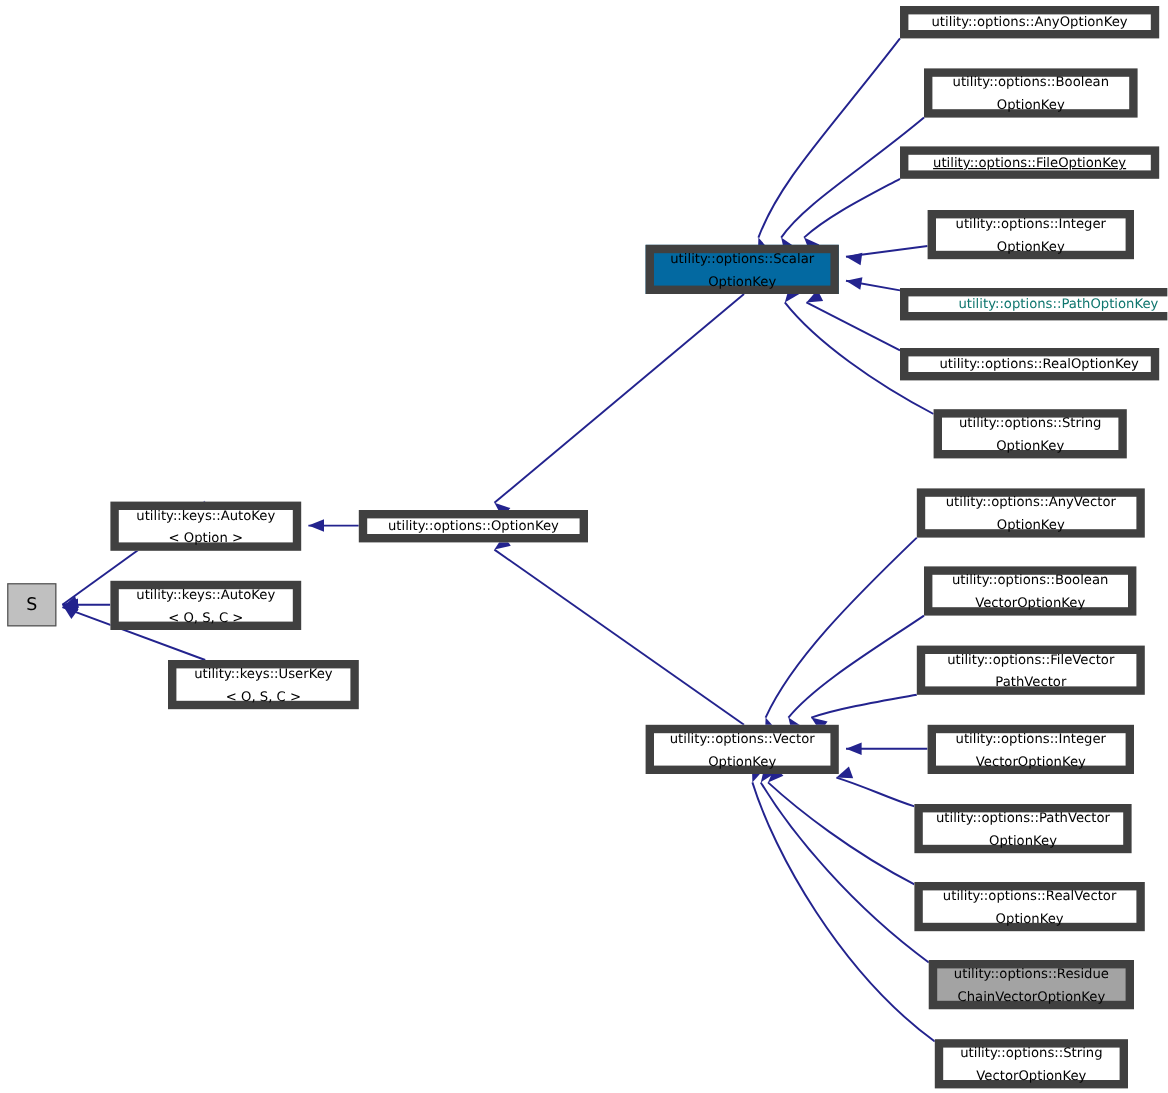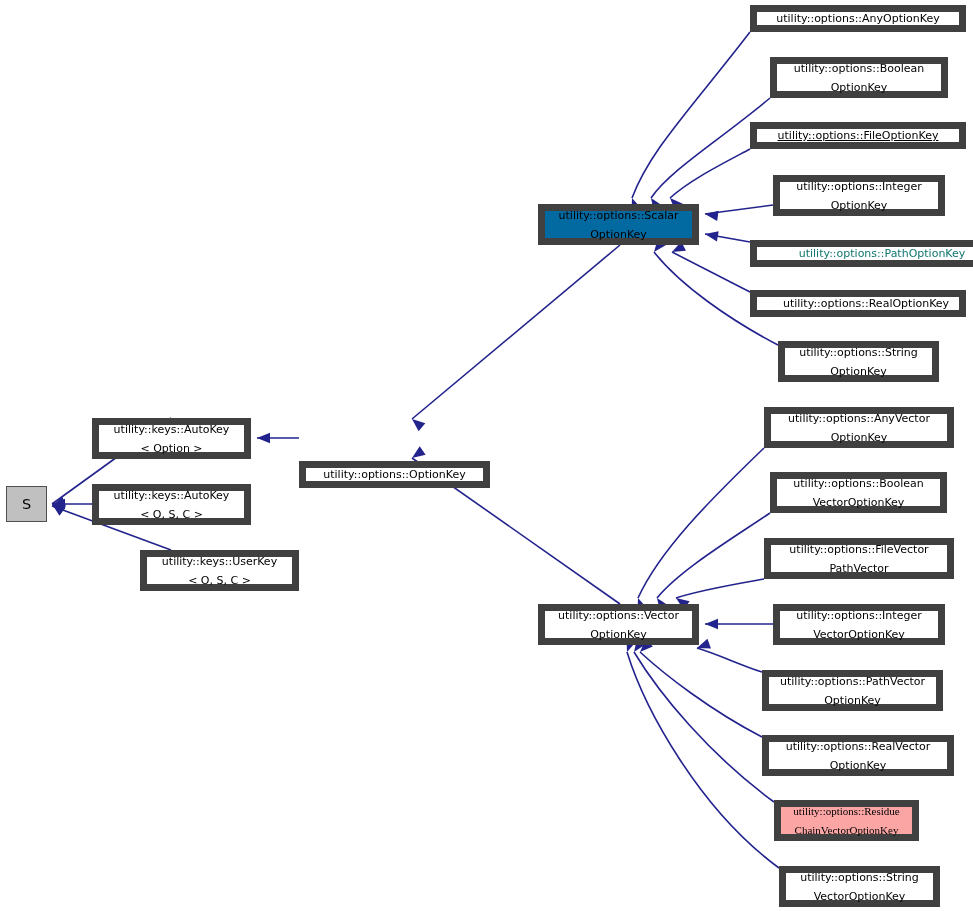--- a/index.html
+++ b/index.html
@@ -82,21 +82,21 @@
       <path d="M 779 868 C 700 810, 645 710, 627 652" fill="none" stroke="#23238e" stroke-width="1.6"></path>
       <polygon points="627.00,652.00 626.56,638.01 636.33,641.56" fill="#23238e"></polygon>
     </svg>
 <div class="node root" style="left: 6px; top: 486px; width: 41px; height: 36px; border-color: rgb(80, 80, 80); background: rgb(192, 192, 192); color: rgb(0, 0, 0);"><span class="lbl">S</span></div>
     <div class="node" style="left: 92px; top: 418px; width: 159px; height: 41px; border-color: rgb(64, 64, 64); background: rgb(255, 255, 255); color: rgb(0, 0, 0);"><span class="lbl">utility::keys::AutoKey
 &lt; Option &gt;</span></div>
     <div class="node" style="left: 92px; top: 484px; width: 159px; height: 41px; border-color: rgb(64, 64, 64); background: rgb(255, 255, 255); color: rgb(0, 0, 0);"><span class="lbl">utility::keys::AutoKey
 &lt; O, S, C &gt;</span></div>
     <div class="node" style="left: 92px; top: 550px; width: 159px; height: 41px; border-color: rgb(64, 64, 64); background: rgb(255, 255, 255); color: rgb(0, 0, 0); margin-left: 48px;"><span class="lbl">utility::keys::UserKey
 &lt; O, S, C &gt;</span></div>
-    <div class="node" style="left: 299px; top: 425px; width: 191px; height: 27px; border-color: rgb(64, 64, 64); background: rgb(255, 255, 255); color: rgb(0, 0, 0); margin-top: 36px;"><span class="lbl">utility::options::OptionKey</span></div>
+    <div class="node" style="left: 299px; top: 425px; width: 191px; height: 27px; border-color: rgb(64, 64, 64); background: rgb(255, 255, 255); color: rgb(0, 0, 0);"><span class="lbl">utility::options::OptionKey</span></div>
     <div class="node" style="left: 538px; top: 204px; width: 161px; height: 41px; border-color: rgb(64, 64, 64); background: #0369a1; color: rgb(0, 0, 0);"><span class="lbl">utility::options::Scalar
 OptionKey</span></div>
     <div class="node" style="left: 538px; top: 604px; width: 161px; height: 41px; border-color: rgb(64, 64, 64); background: rgb(255, 255, 255); color: rgb(0, 0, 0);"><span class="lbl">utility::options::Vector
 OptionKey</span></div>
     <div class="node" style="left: 750px; top: 5px; width: 216px; height: 27px; border-color: rgb(64, 64, 64); background: rgb(255, 255, 255); color: rgb(0, 0, 0);"><span class="lbl">utility::options::AnyOptionKey</span></div>
     <div class="node" style="left: 770px; top: 57px; width: 178px; height: 41px; border-color: rgb(64, 64, 64); background: rgb(255, 255, 255); color: rgb(0, 0, 0);"><span class="lbl">utility::options::Boolean
 OptionKey</span></div>
     <div class="node" style="left: 750px; top: 122px; width: 216px; height: 27px; border-color: rgb(64, 64, 64); background: rgb(255, 255, 255); color: rgb(0, 0, 0); text-decoration: underline;"><span class="lbl">utility::options::FileOptionKey</span></div>
     <div class="node" style="left: 773px; top: 175px; width: 172px; height: 41px; border-color: rgb(64, 64, 64); background: rgb(255, 255, 255); color: rgb(0, 0, 0);"><span class="lbl">utility::options::Integer
 OptionKey</span></div>
@@ -109,17 +109,17 @@
     <div class="node" style="left: 770px; top: 472px; width: 177px; height: 41px; border-color: rgb(64, 64, 64); background: rgb(255, 255, 255); color: rgb(0, 0, 0);"><span class="lbl">utility::options::Boolean
 VectorOptionKey</span></div>
     <div class="node" style="left: 764px; top: 538px; width: 190px; height: 41px; border-color: rgb(64, 64, 64); background: rgb(255, 255, 255); color: rgb(0, 0, 0);"><span class="lbl">utility::options::FileVector
 PathVector</span></div>
     <div class="node" style="left: 773px; top: 604px; width: 172px; height: 41px; border-color: rgb(64, 64, 64); background: rgb(255, 255, 255); color: rgb(0, 0, 0);"><span class="lbl">utility::options::Integer
 VectorOptionKey</span></div>
     <div class="node" style="left: 762px; top: 670px; width: 181px; height: 41px; border-color: rgb(64, 64, 64); background: rgb(255, 255, 255); color: rgb(0, 0, 0);"><span class="lbl">utility::options::PathVector
 OptionKey</span></div>
     <div class="node" style="left: 762px; top: 735px; width: 192px; height: 41px; border-color: rgb(64, 64, 64); background: rgb(255, 255, 255); color: rgb(0, 0, 0);"><span class="lbl">utility::options::RealVector
 OptionKey</span></div>
-    <div class="node" style="left: 774px; top: 800px; width: 145px; height: 41px; border-color: rgb(64, 64, 64); background: #fca5a5; color: rgb(0, 0, 0); font-family: Liberation Serif, serif;"><span class="lbl">utility::options::Residue
+    <div class="node" style="left: 774px; top: 800px; width: 171px; height: 41px; border-color: rgb(64, 64, 64); background: #a3a3a3; color: rgb(0, 0, 0);"><span class="lbl">utility::options::Residue
 ChainVectorOptionKey</span></div>
     <div class="node" style="left: 779px; top: 866px; width: 161px; height: 41px; border-color: rgb(64, 64, 64); background: rgb(255, 255, 255); color: rgb(0, 0, 0);"><span class="lbl">utility::options::String
 VectorOptionKey</span></div>
   </div>
 
 </body></html>

